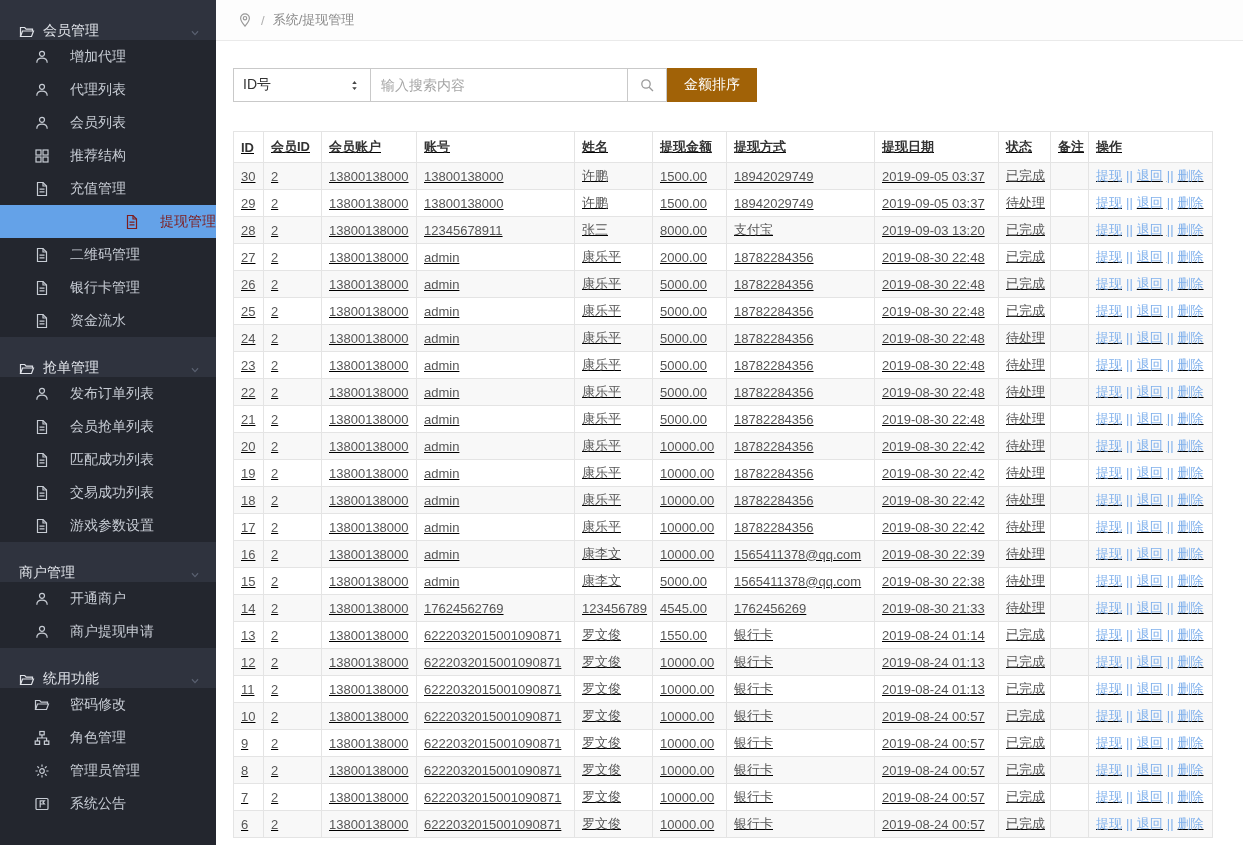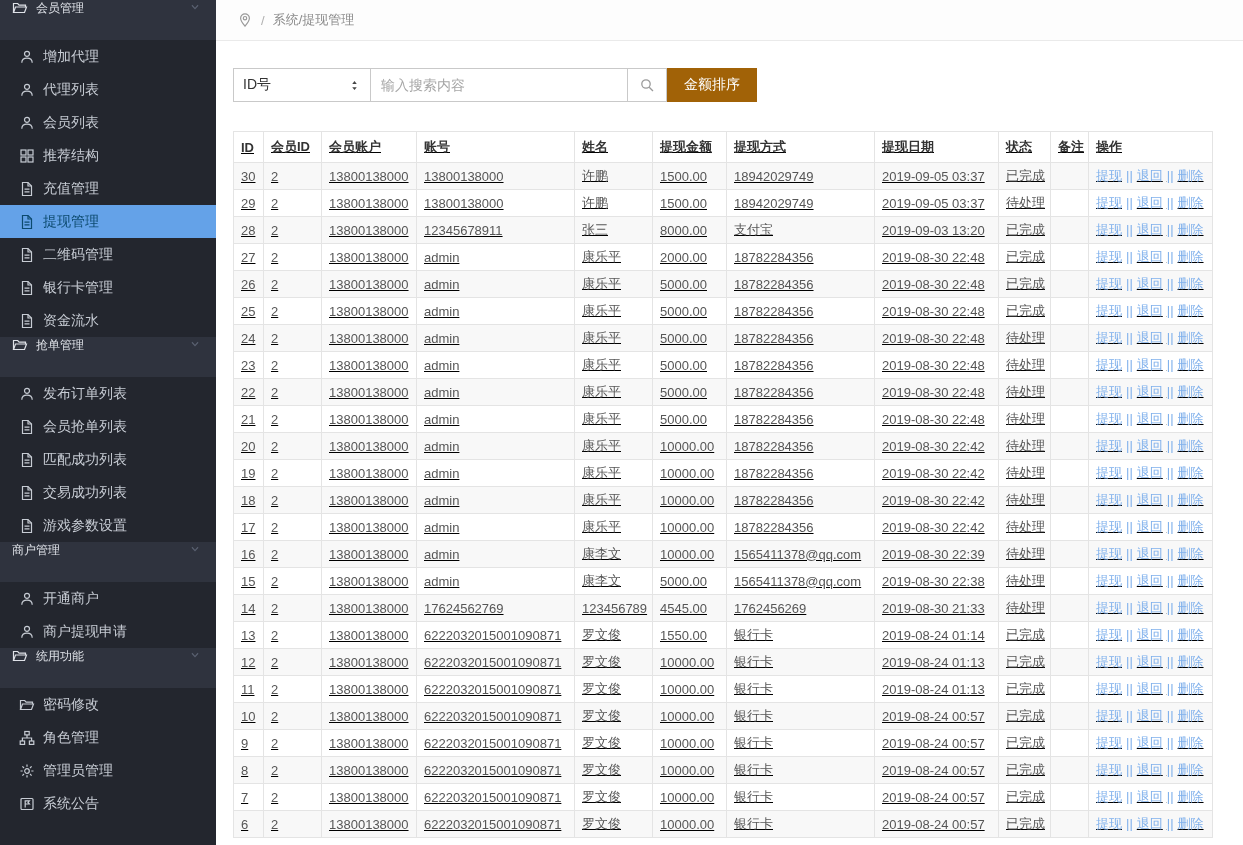--- a/index.html
+++ b/index.html
@@ -2,26 +2,26 @@
 <html><head>
 <meta charset="utf-8">
 <style>
   * { margin:0; padding:0; box-sizing:border-box; }
   html,body { width:1243px; height:845px; overflow:hidden;
     font-family:"Liberation Sans","DejaVu Sans",sans-serif; background:#fff; }
 
   
   .sidebar { position:fixed; left:0; top:0; width:216px; height:845px;
     background:#23262e; overflow:hidden; }
-  .menu-header { height:40px; background:#2f333e; display:flex; align-items:flex-start;
-    padding:0 14px 0 12px; color:#dfe2e8; font-size:12px; cursor:pointer; }
+  .menu-header { height:40px; background:#2f333e; display:flex; align-items:flex-end;
+    padding:0 14px 0 19px; color:#dfe2e8; font-size:14px; cursor:pointer; }
   .menu-header .chev { margin-left:auto; color:#5a6070; }
-  .menu-sub { height:33px; display:flex; align-items:center; padding-left:19px;
-    color:#c7ccd4; font-size:14px; cursor:pointer; }
-  .menu-sub.selected { background:#64a2e8; color:#0c4a6e; }
+  .menu-sub { height:33px; display:flex; align-items:center; padding-left:34px;
+    color:#c7ccd4; font-size:14px; cursor:pointer;gap:12px; }
+  .menu-sub.selected { background:#64a2e8; color:#7f1d1d;justify-content:flex-end; }
   .mi { width:16px; height:16px; margin-right:8px; flex:0 0 16px; }
   .mi svg { width:16px; height:16px; display:block; }
   .chev svg { width:14px; height:14px; display:block; }
 
   
   .main { margin-left:216px; height:845px; background:#fff; }
   .topbar { height:41px; background:#fdfdfd; border-bottom:1px solid #eaeaea;
     display:flex; align-items:center; padding-left:21px; color:#8b8b8b; font-size:13px; }
   .topbar .bi { width:16px; height:16px; color:#9a9a9a; }
   .topbar .bi svg { width:16px; height:16px; display:block; }

